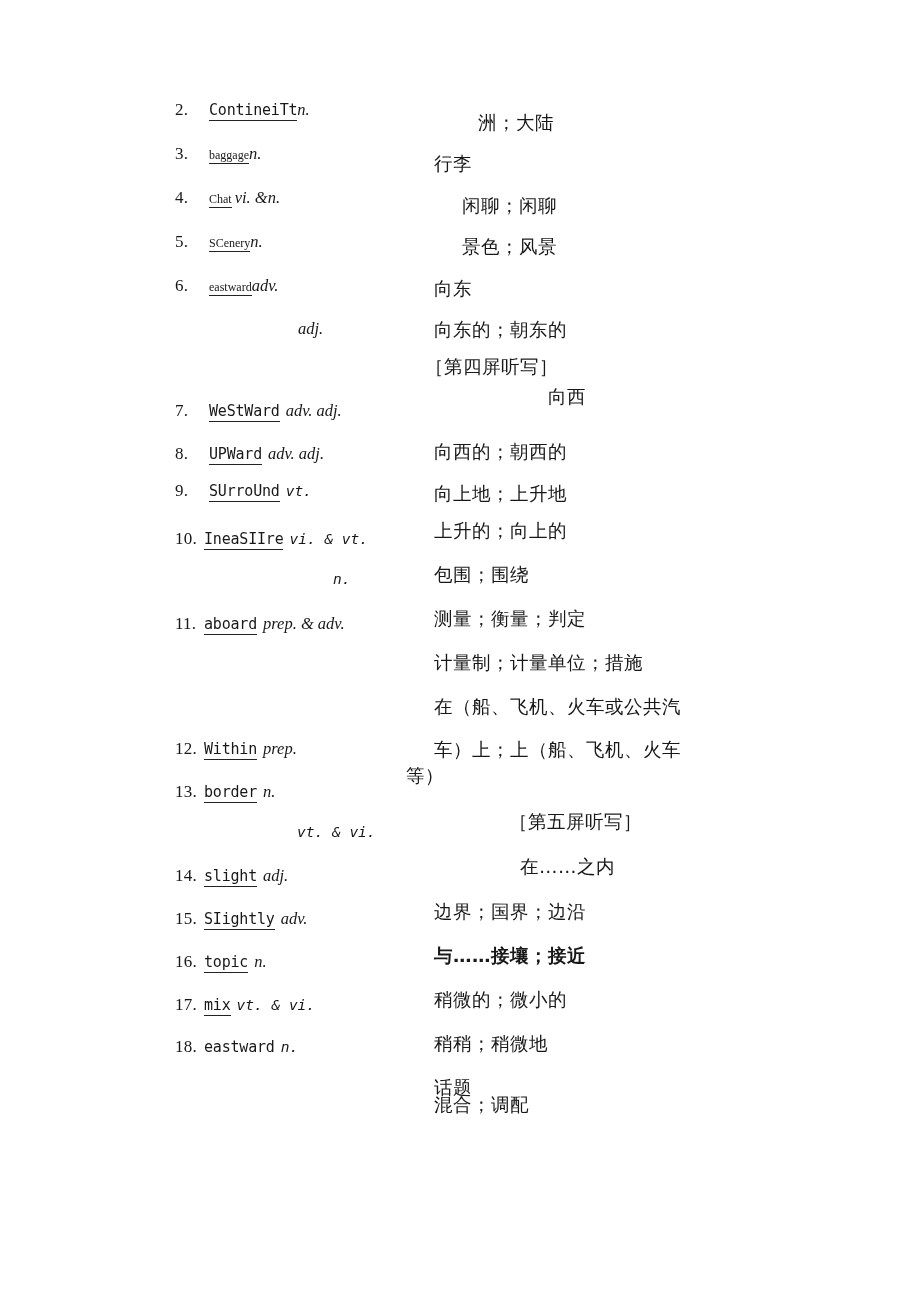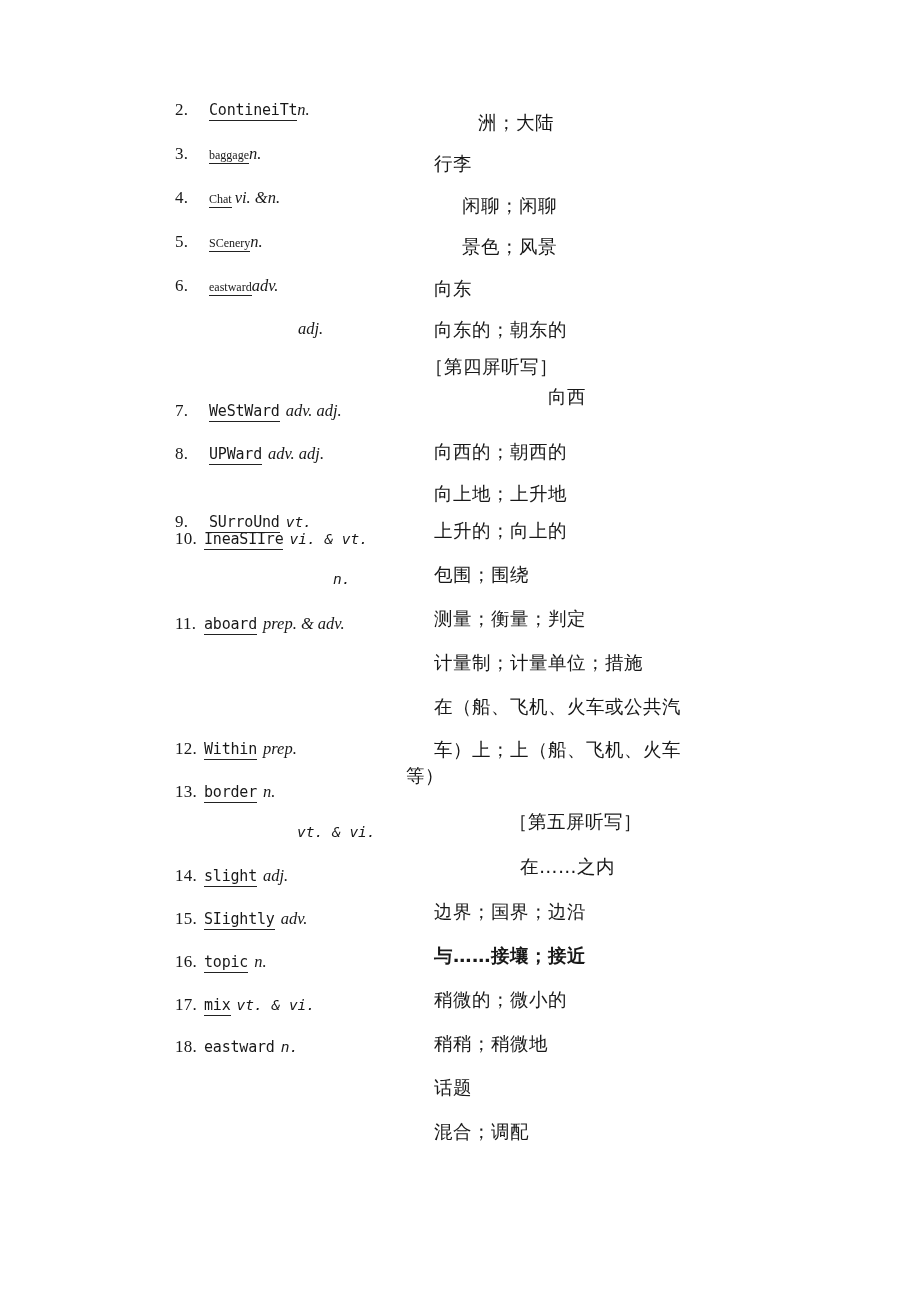--- a/index.html
+++ b/index.html
@@ -125,21 +125,21 @@
   <div class="poscont" style="left:298px; top:321px;">adj.</div>
 
   <div class="entry" style="left:175px; top:402px;">
     <span class="num n1">7.</span><span class="word">WeStWard</span><span class="gap"></span><span class="pos">adv.  adj.</span>
   </div>
 
   <div class="entry" style="left:175px; top:445px;">
     <span class="num n1">8.</span><span class="word">UPWard</span><span class="gap"></span><span class="pos">adv.  adj.</span>
   </div>
 
-  <div class="entry" style="left:175px; top:513px;">
+  <div class="entry" style="left:175px; top:482px;">
     <span class="num n1">9.</span><span class="word">SUrroUnd</span><span class="gap"></span><span class="pos mono">vt.</span>
   </div>
 
   <div class="entry" style="left:175px; top:530px;">
     <span class="num n2">10.</span><span class="word">IneaSIIre</span><span class="gap"></span><span class="pos mono">vi. &amp; vt.</span>
   </div>
 
   <div class="poscont mono" style="left:333px; top:572px;">n.</div>
 
   <div class="entry" style="left:175px; top:615px;">
@@ -197,15 +197,15 @@
   <div class="trans" style="left:406px; top:767px;">等）</div>
 
   <div class="section-head" style="left:509px; top:813px;">［第五屏听写］</div>
 
   <div class="trans" style="left:520px; top:858px;">在……之内</div>
   <div class="trans" style="left:434px; top:903px;">边界；国界；边沿</div>
   <div class="trans" style="left:434px; top:947px;font-weight:bold;">与……接壤；接近</div>
   <div class="trans" style="left:434px; top:991px;">稍微的；微小的</div>
   <div class="trans" style="left:434px; top:1035px;">稍稍；稍微地</div>
   <div class="trans" style="left:434px; top:1079px;">话题</div>
-  <div class="trans" style="left:434px; top:1123px;">混合；调配</div>
+  <div class="trans" style="left:434px; top:1096px;">混合；调配</div>
 
 </div>
 
 </body></html>

